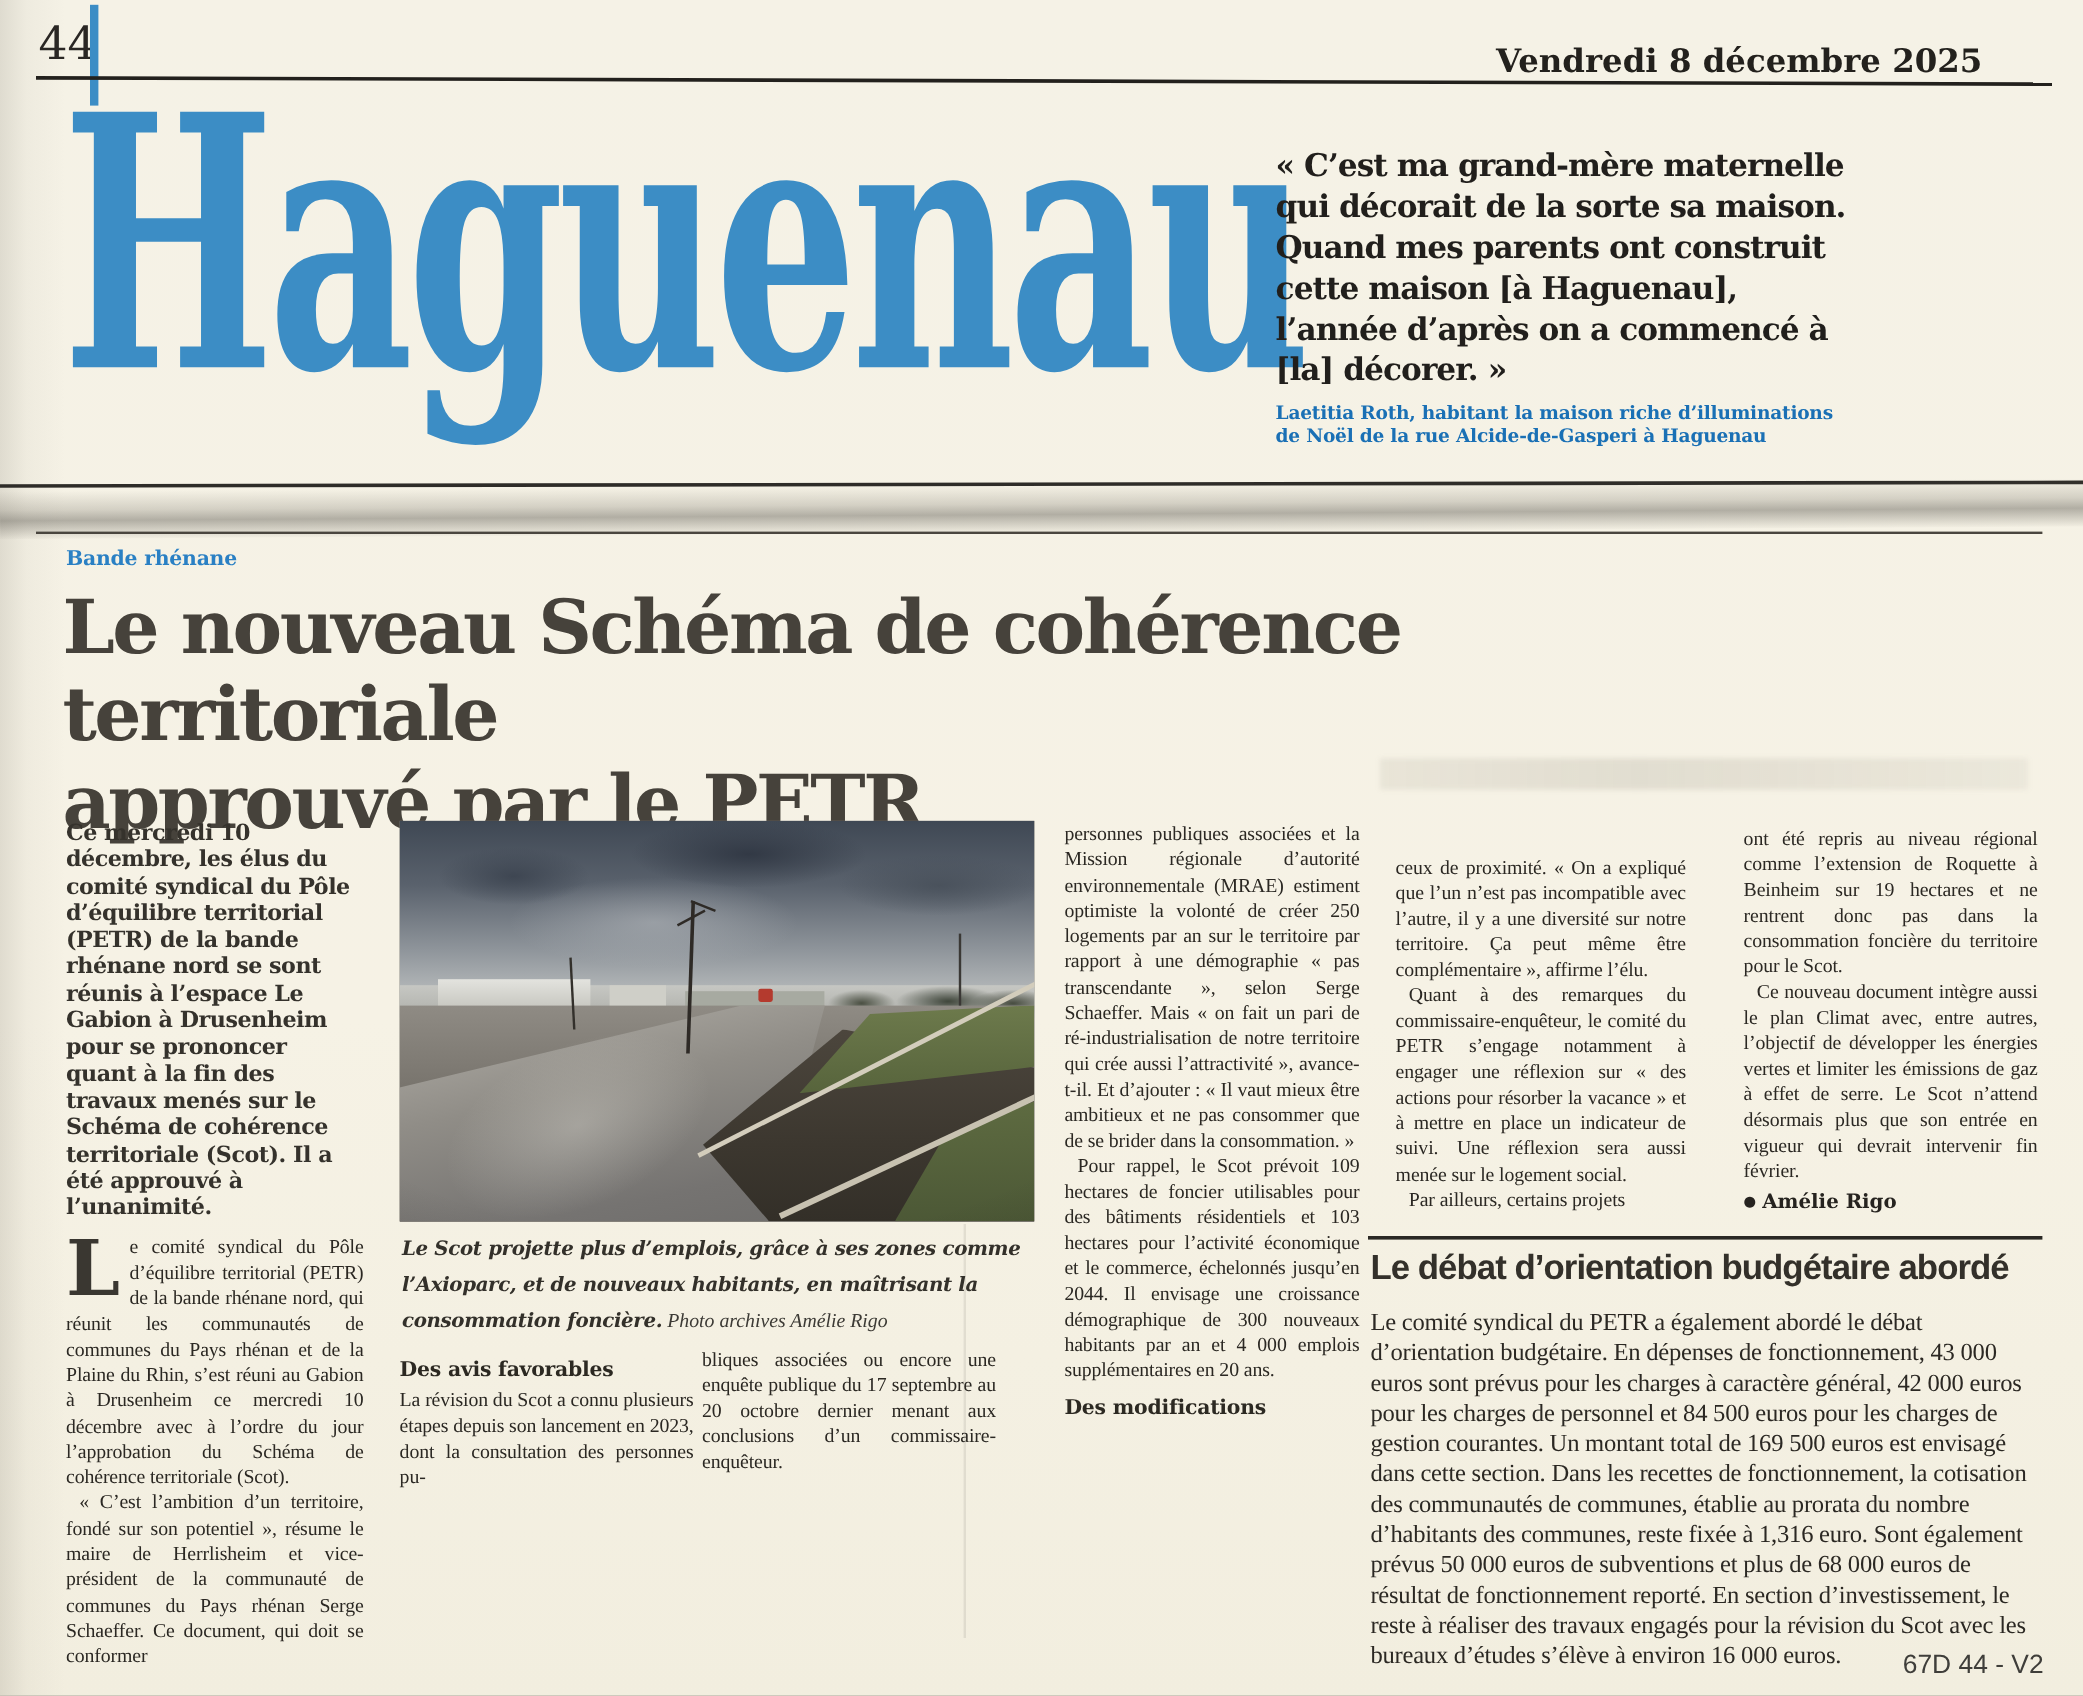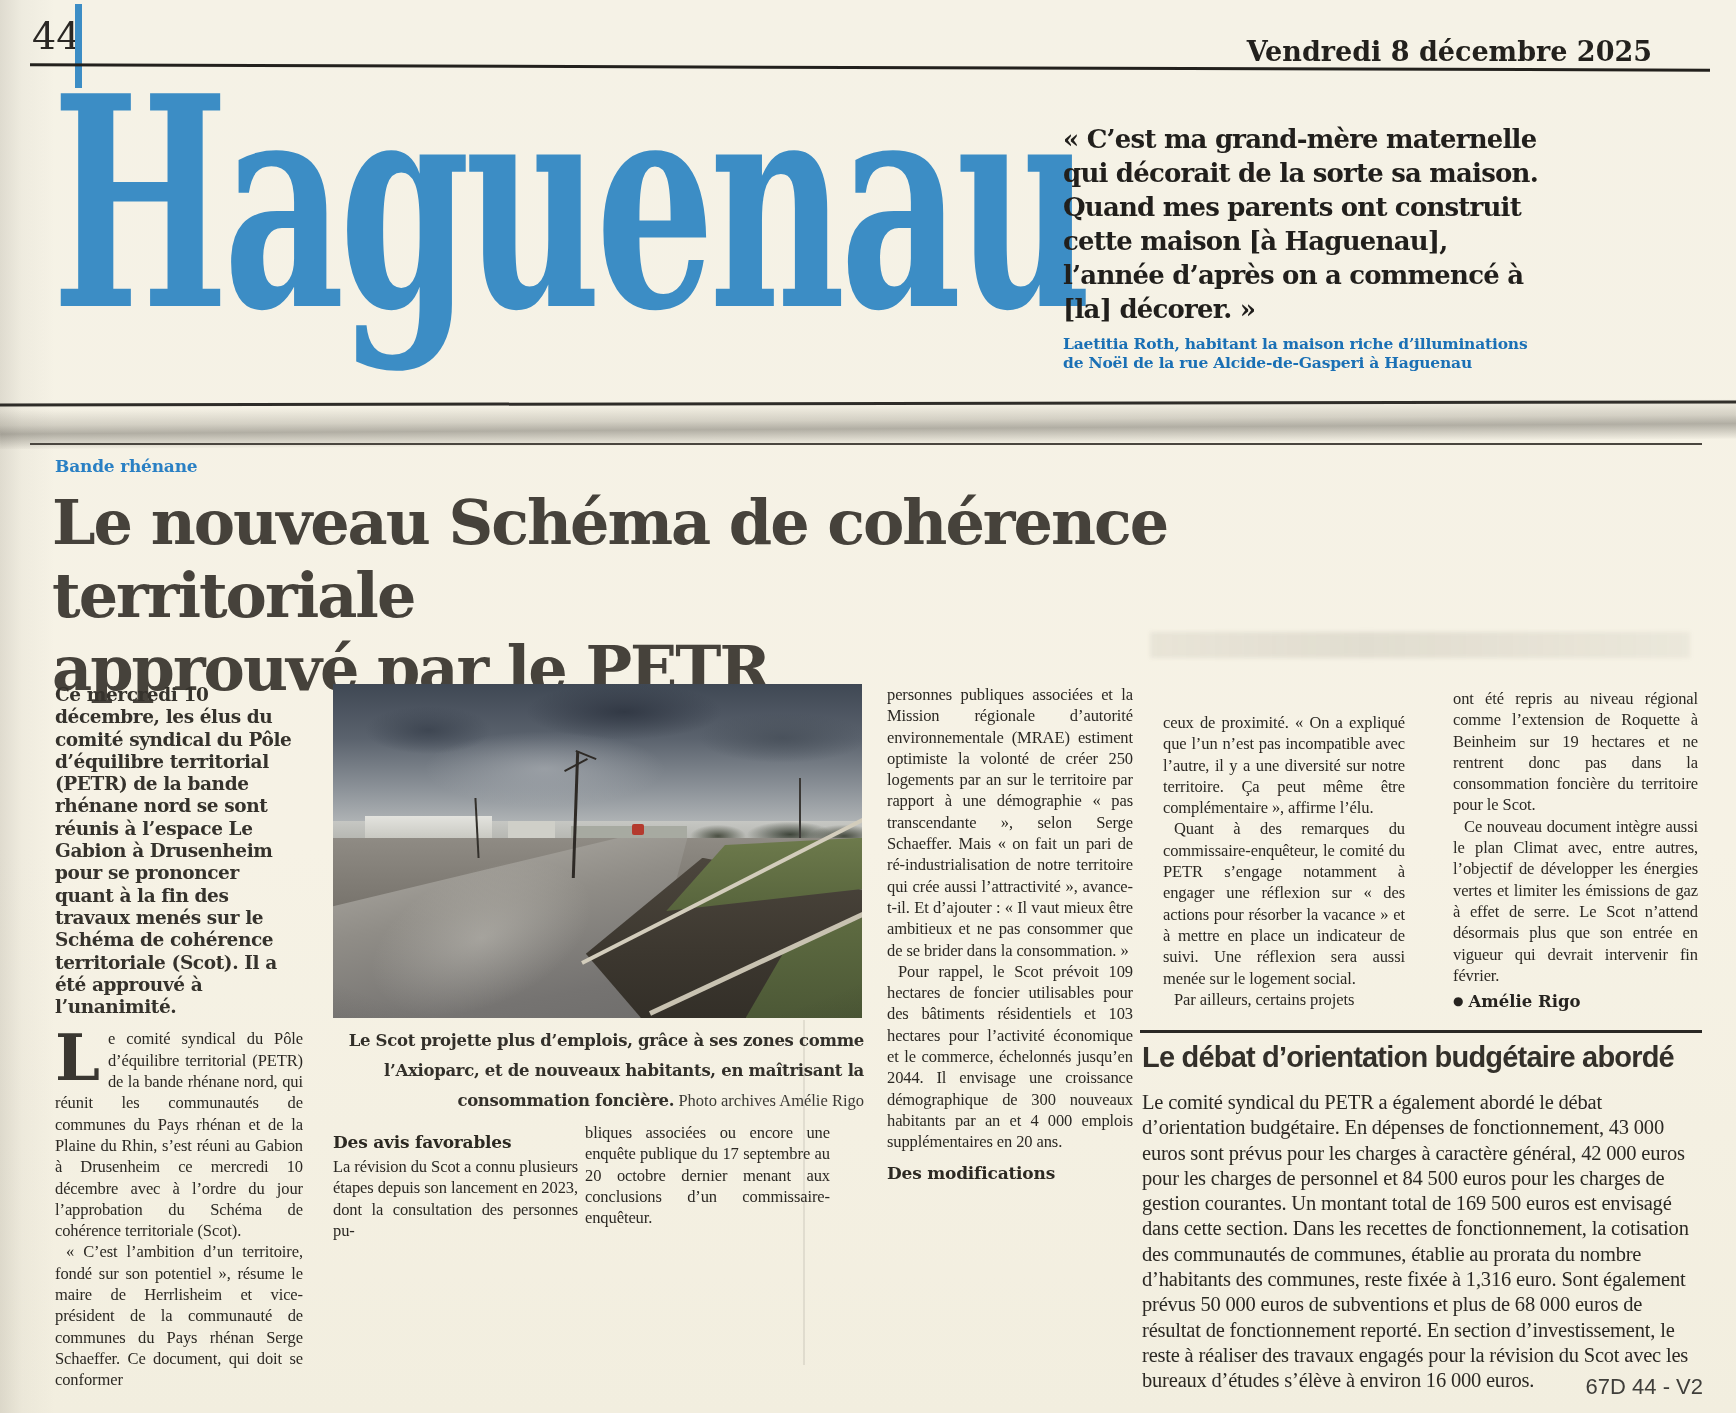--- a/index.html
+++ b/index.html
@@ -109,21 +109,21 @@
     clip-path:polygon(0% 100%, 100% 100%, 100% 0%, 35% 30%);
     background:linear-gradient(180deg,#5e6b41,#4c5836);}
   .ph-tree1{position:absolute;left:45.5%;top:20%;width:3px;height:38%;background:#2e2a26;transform:rotate(2deg);}
   .ph-tree1b{position:absolute;left:43.5%;top:24%;width:26px;height:2px;background:#2e2a26;transform:rotate(-28deg);}
   .ph-tree1c{position:absolute;left:45.8%;top:21%;width:22px;height:2px;background:#2e2a26;transform:rotate(22deg);}
   .ph-tree2{position:absolute;left:27%;top:34%;width:2px;height:18%;background:#33302b;transform:rotate(-3deg);}
   .ph-pole{position:absolute;left:88%;top:28%;width:2px;height:18%;background:#3a3835;}
   .ph-vignette{position:absolute;left:0;top:0;width:100%;height:100%;
     background:radial-gradient(120% 100% at 50% 45%, rgba(0,0,0,0) 60%, rgba(20,18,14,0.25) 100%);}
   
-  .caption{position:absolute;left:335px;top:1026px;width:529px;font-size:16.5px;line-height:30px;text-align:right;}
+  .caption{position:absolute;left:335px;top:1026px;width:529px;font-size:16.5px;line-height:30px;text-align:left;font-style:italic;}
   .cap-b{font-family:"DejaVu Serif",serif;font-weight:bold;letter-spacing:-0.3px;color:#33302a;}
   .cap-c{color:#3c3a35;}
   
   .box{position:absolute;left:1140px;top:1030px;width:562px;}
   .box-rule{height:3px;background:#2a2824;margin-bottom:8px;}
   .box-title{margin:0 0 16px 2px;font-family:Liberation Sans, sans-serif;font-weight:bold;font-size:29px;letter-spacing:-0.8px;color:#33302a;}
   .box-body{margin:0 0 0 2px;font-size:20.5px;line-height:25.3px;letter-spacing:-0.2px;color:#2b2823;text-align:left;}
   
   .crease-v{position:absolute;left:803px;top:1020px;width:2px;height:345px;background:rgba(60,55,45,0.10);}
   .ghost{position:absolute;left:1150px;top:632px;width:540px;height:26px;

